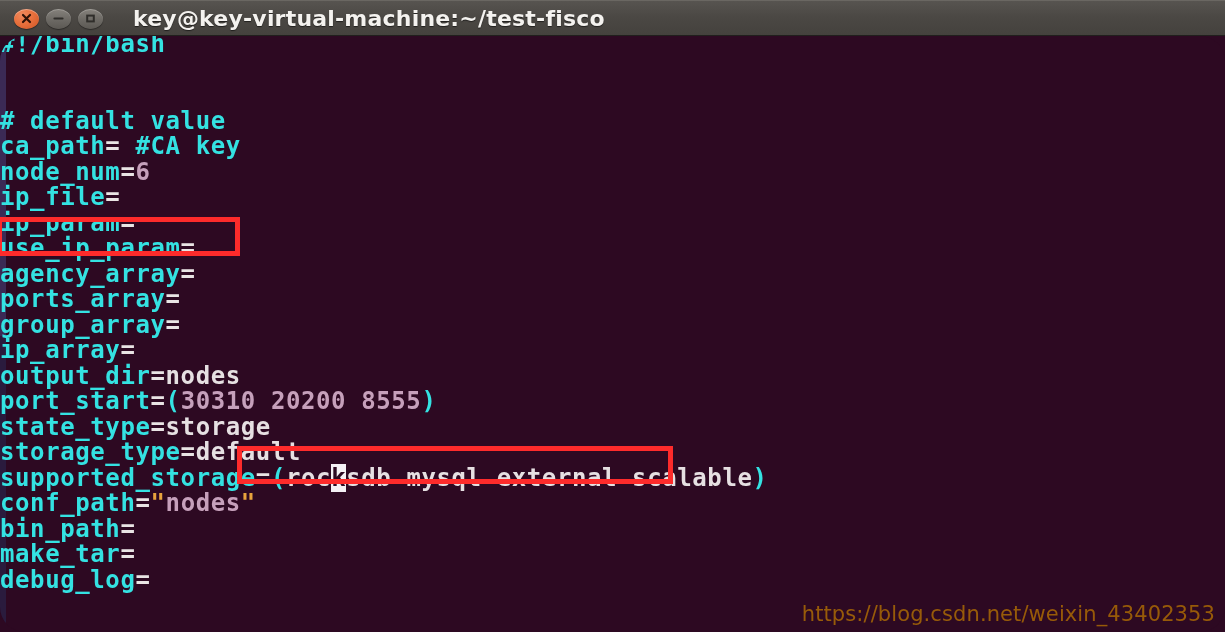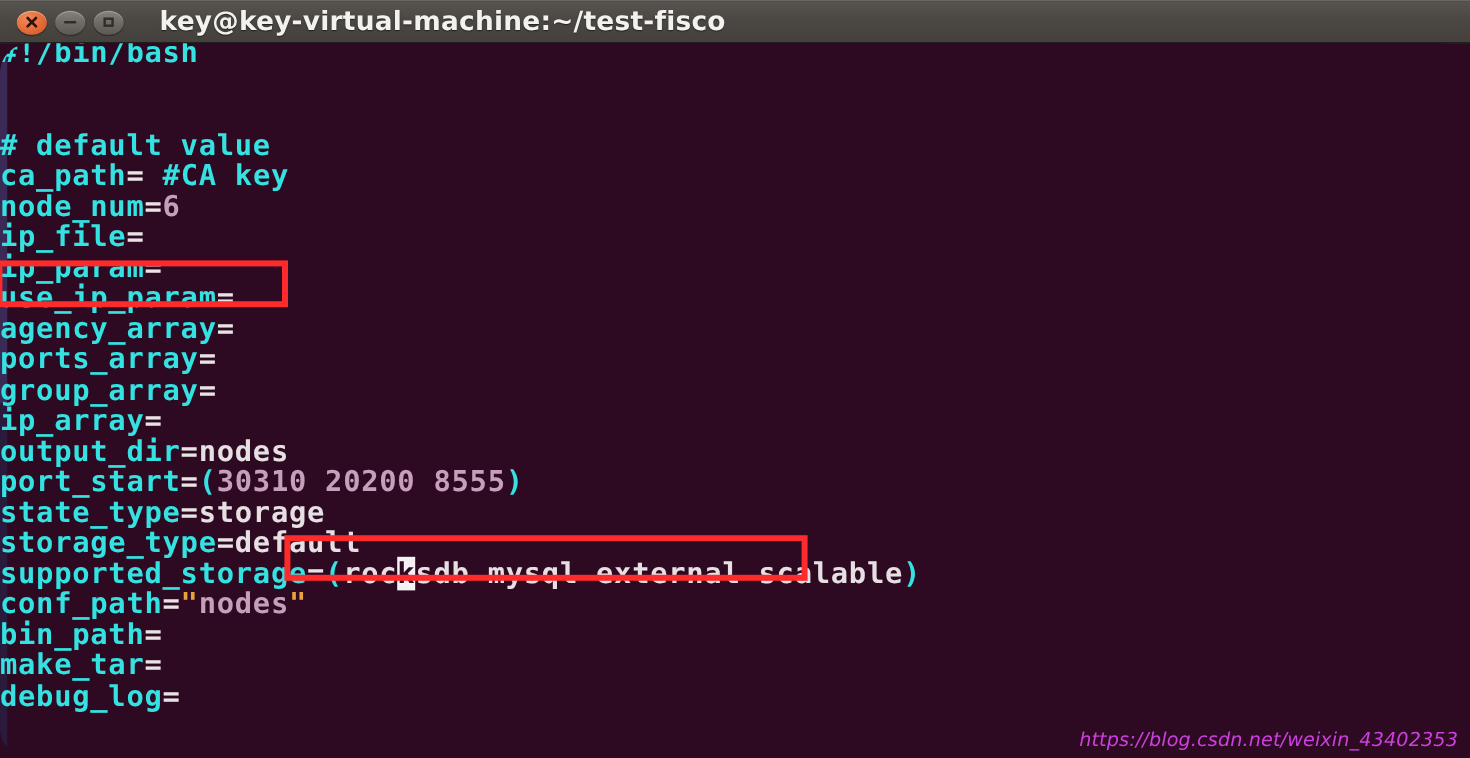--- a/index.html
+++ b/index.html
@@ -156,27 +156,26 @@
     top: 410px;
     width: 436px;
     height: 38px;
   }
 
   
   #watermark {
     position: absolute;
     right: 10px;
     bottom: 6px;
-    color: #d946ef;
+    color: #a16207;
     font-family: "DejaVu Sans", sans-serif;
-    font-size: 16px;
+    font-size: 21px;
     font-weight: normal;
     letter-spacing: .1px;
     opacity: .92;
-    font-style: italic;
   }
 </style>
 </head>
 <body>
 
 <div id="window">
 
   <div id="titlebar">
     <div class="wbtns">
       <div class="wbtn close">

